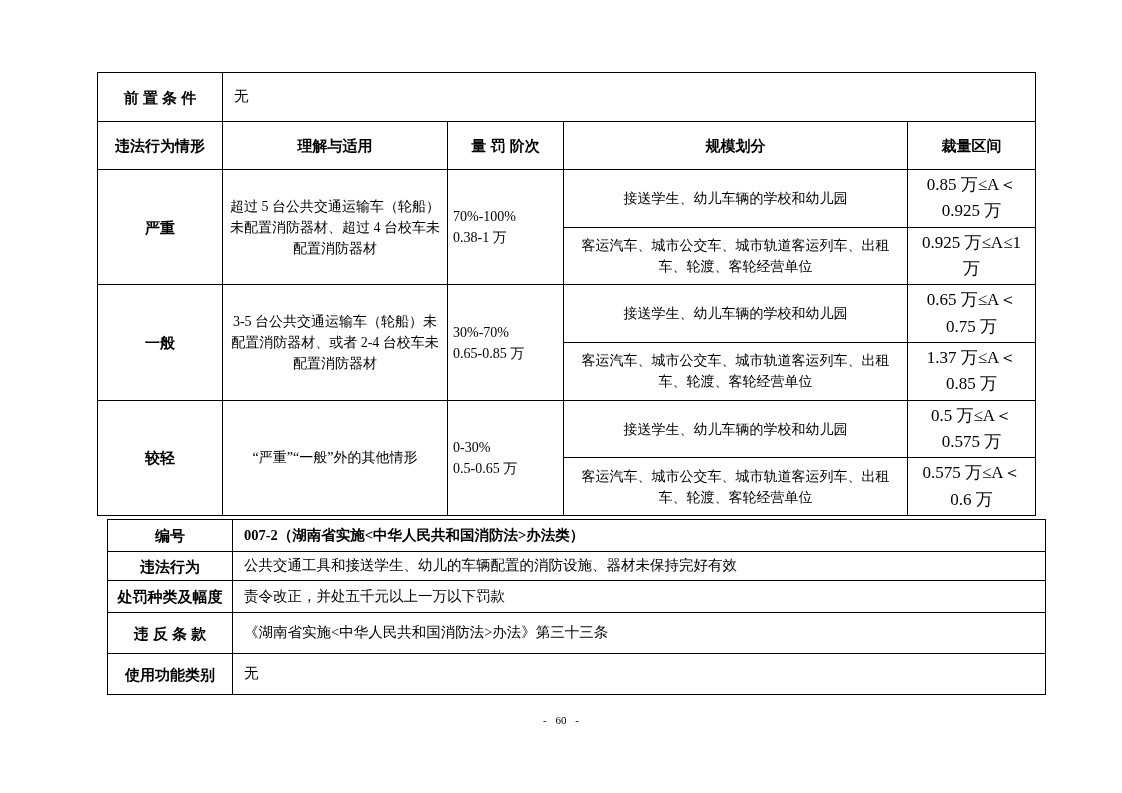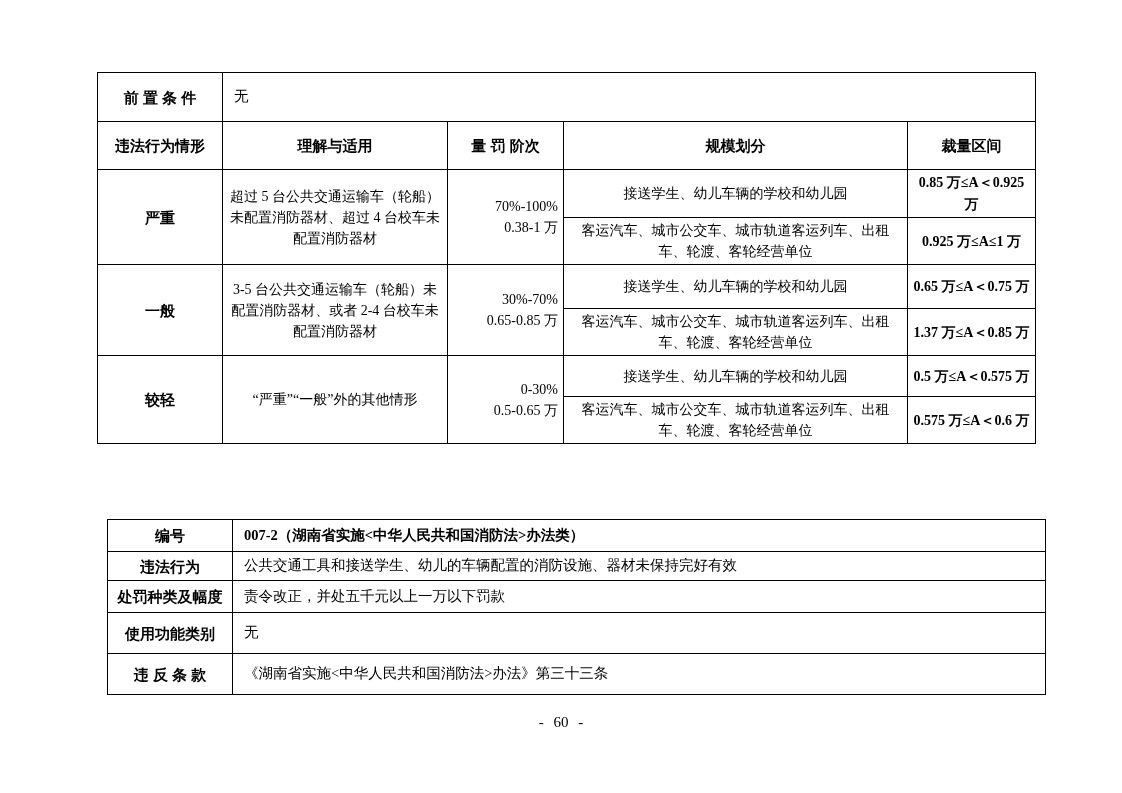--- a/index.html
+++ b/index.html
@@ -41,31 +41,31 @@
   .c-left {
     font-size: 14.5px;
     text-align: left;
     line-height: 1.5;
     padding: 2px 5px 2px 11px;
   }
   .c-left-bold {
     font-weight: bold;
     margin-left: 8px;
   }
-  .stage div { text-align: right; }
-  .range { font-size: 14px; text-align: center; line-height: 1.55; padding: 2px 4px; font-weight: bold; }
+  .stage div { text-align: left; }
+  .range { font-size: 17px; text-align: center; line-height: 1.55; padding: 2px 4px; }
   #t1 { left: 97px; top: 72px; width: 938px; }
   #t2 { left: 107px; top: 519px; width: 938px; }
   .pageno {
     position: absolute;
     left: 0;
     right: 0;
     top: 714px;
     text-align: center;
-    font-size: 15px;
+    font-size: 11px;
     word-spacing: 6px;
     font-family: "Liberation Serif", serif;
   }
 </style>
 </head>
 <body>
 
 <div class="page">
 
   <table id="t1">
@@ -148,25 +148,25 @@
     </tr>
     <tr style="height:29px">
       <td class="lab">违法行为</td>
       <td class="c-left">公共交通工具和接送学生、幼儿的车辆配置的消防设施、器材未保持完好有效</td>
     </tr>
     <tr style="height:32px">
       <td class="lab">处罚种类及幅度</td>
       <td class="c-left">责令改正，并处五千元以上一万以下罚款</td>
     </tr>
     <tr style="height:41px">
+      <td class="lab">违 反 条 款</td>
+      <td class="c-left">《湖南省实施&lt;中华人民共和国消防法&gt;办法》第三十三条</td>
+    </tr>
+    <tr style="height:41px">
       <td class="lab">使用功能类别</td>
       <td class="c-left">无</td>
-    </tr>
-    <tr style="height:41px">
-      <td class="lab">违 反 条 款</td>
-      <td class="c-left">《湖南省实施&lt;中华人民共和国消防法&gt;办法》第三十三条</td>
     </tr>
   </tbody>
     </table>
 
   <div class="pageno">- 60 -</div>
 
 </div>
 
 </body></html>

